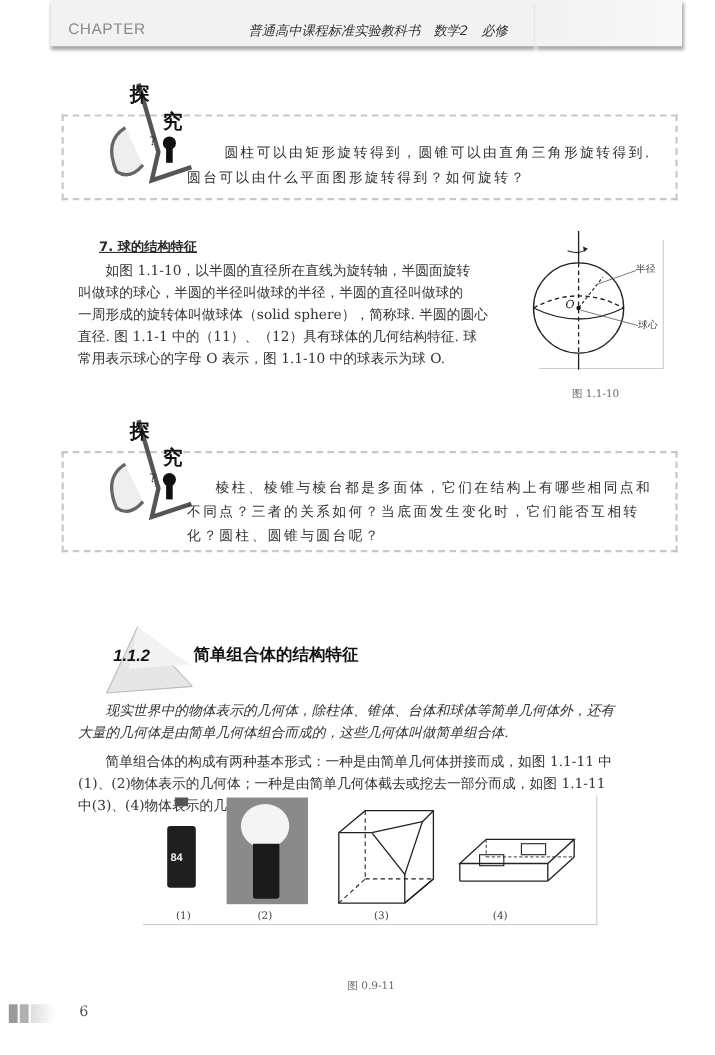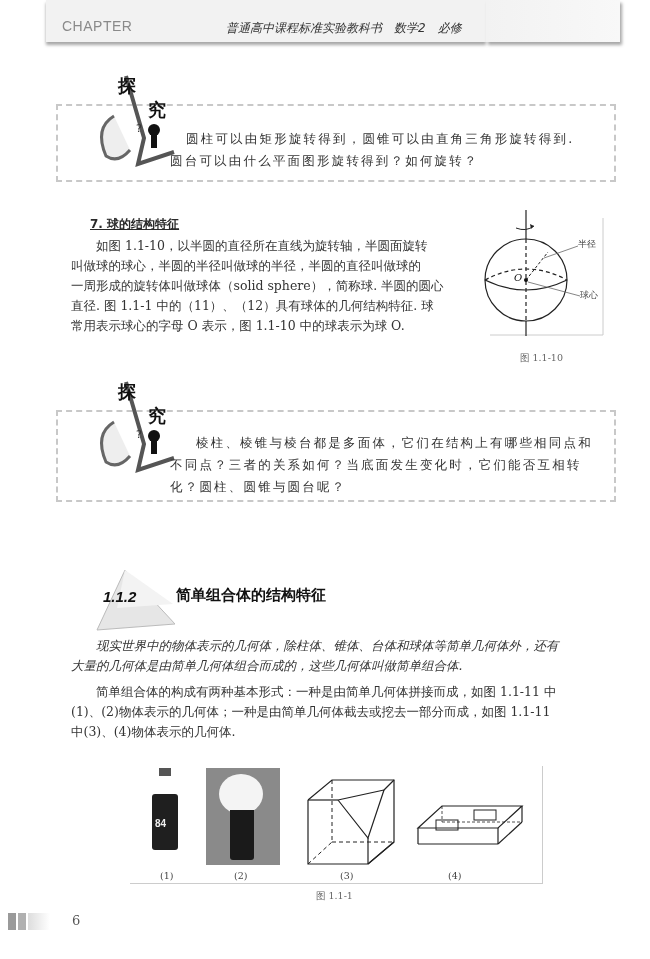--- a/index.html
+++ b/index.html
@@ -20,21 +20,21 @@
   .explore-text { position: absolute; font-size: 12.5px; line-height: 22px; letter-spacing: 2.2px; color: #333; }
   .sec-title { position: absolute; left: 90px; top: 216px; font-size: 12px; font-weight: bold;
                font-family: "DejaVu Sans", sans-serif; text-decoration: underline; }
   .para { position: absolute; font-size: 12.5px; line-height: 20px; color: #333; margin-left: 13px; }
   .caption { position: absolute; font-size: 9.5px; color: #666; }
   .sub-header { position: absolute; left: 95px; top: 568px; width: 70px; height: 60px; }
   .sub-num { position: absolute; left: 103px; top: 588px; font-family: "Liberation Sans", sans-serif;
              font-size: 15px; font-weight: bold; font-style: italic; color: #111; }
   .sub-title { position: absolute; left: 176px; top: 586px; font-size: 15px; font-weight: bold;
                font-family: Liberation Mono, monospace; color: #111; }
-  .fig-frame { position: absolute; left: 130px; top: 766px; width: 413px; height: 118px;
+  .fig-frame { position: absolute; left: 130px; top: 723px; width: 413px; height: 118px;
                border-right: 1px solid #ccc; border-bottom: 1px solid #ccc; }
   .fig-label { position: absolute; font-size: 9.5px; color: #444; }
   .page-num { position: absolute; left: 72px; top: 913px; font-size: 13px; color: #555; }
   .page-bar { position: absolute; top: 913px; height: 17px; }
 </style>
 </head>
 <body>
 
 <div class="header"></div>
 <div class="header-right"></div>
@@ -47,21 +47,21 @@
     <path d="M40 48 Q20 60 32 88 Q44 96 56 82" fill="#eee" stroke="#666" stroke-width="3"></path>
     <path d="M52 8 L70 70 L64 96 L100 84" fill="none" stroke="#555" stroke-width="4"></path>
     <circle cx="80" cy="62" r="6" fill="#111"></circle>
     <rect x="77" y="64" width="6" height="16" fill="#111"></rect>
     <text x="62" y="64" font-size="11" fill="#333">?</text>
   </svg>
   <span class="k1" style="left:44px; top:6px;">探</span>
   <span class="k2" style="left:74px; top:30px;">究</span>
 </div>
 <div class="explore-text" style="left:186px; top:128px; width:420px;">
-  <div style="">圆柱可以由矩形旋转得到，圆锥可以由直角三角形旋转得到.</div>
+  <div style="margin-left:18px;">圆柱可以由矩形旋转得到，圆锥可以由直角三角形旋转得到.</div>
 </div>
 <div class="explore-text" style="left:170px; top:150px; width:440px;">
   <div>圆台可以由什么平面图形旋转得到？如何旋转？</div>
 </div>
 
 <div class="sec-title">7. 球的结构特征</div>
 <div class="para" style="left:58px; top:236px; width:410px;">
   <div style="text-indent:25px;">如图 1.1-10，以半圆的直径所在直线为旋转轴，半圆面旋转</div>
   <div>叫做球的球心，半圆的半径叫做球的半径，半圆的直径叫做球的</div>
   <div>一周形成的旋转体叫做球体（solid sphere），简称球. 半圆的圆心</div>
@@ -164,18 +164,18 @@
     <rect x="20" y="24" width="22" height="10" fill="none" stroke="#222" stroke-width="1"></rect>
     <rect x="58" y="14" width="22" height="10" fill="none" stroke="#222" stroke-width="1"></rect>
     <line x1="26" y1="10" x2="26" y2="26" stroke="#222" stroke-width="0.8" stroke-dasharray="3,2"></line>
     <line x1="26" y1="26" x2="106" y2="26" stroke="#222" stroke-width="0.8" stroke-dasharray="3,2"></line>
   </svg>
   <span class="fig-label" style="left:30px; top:104px;">(1)</span>
   <span class="fig-label" style="left:104px; top:104px;">(2)</span>
   <span class="fig-label" style="left:210px; top:104px;">(3)</span>
   <span class="fig-label" style="left:318px; top:104px;">(4)</span>
 </div>
-<div class="caption" style="left:316px; top:890px;">图 1.1-1</div>
+<div class="caption" style="left:316px; top:890px;">图 0.9-11</div>
 
 <div class="page-bar" style="left:8px; width:8px; background:#9a9a9a;"></div>
 <div class="page-bar" style="left:18px; width:8px; background:#b0b0b0;"></div>
 <div class="page-bar" style="left:28px; width:22px; background:linear-gradient(90deg,#ddd,#fff);"></div>
 <div class="page-num">6</div>
 
 </body></html>

